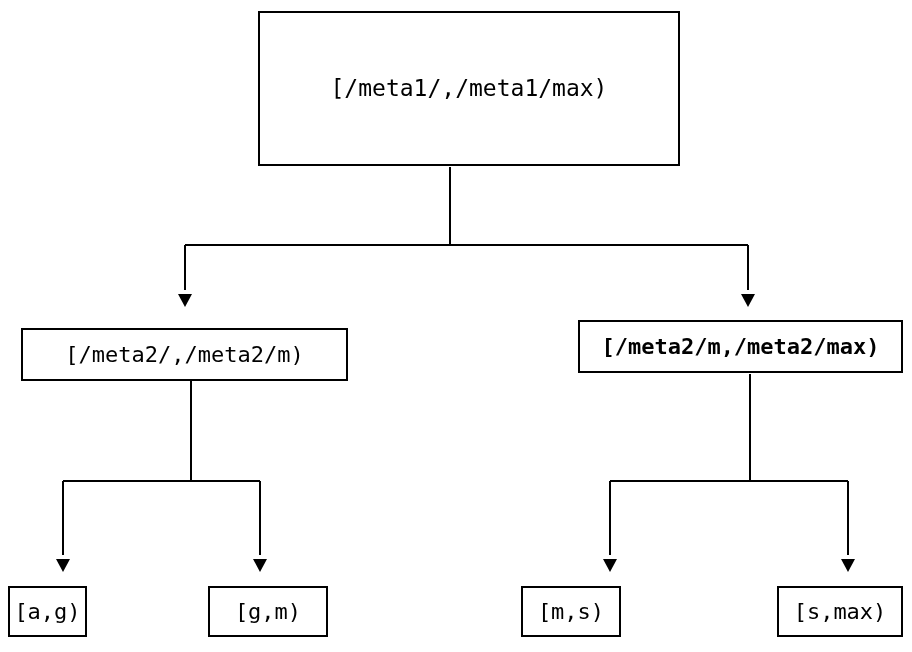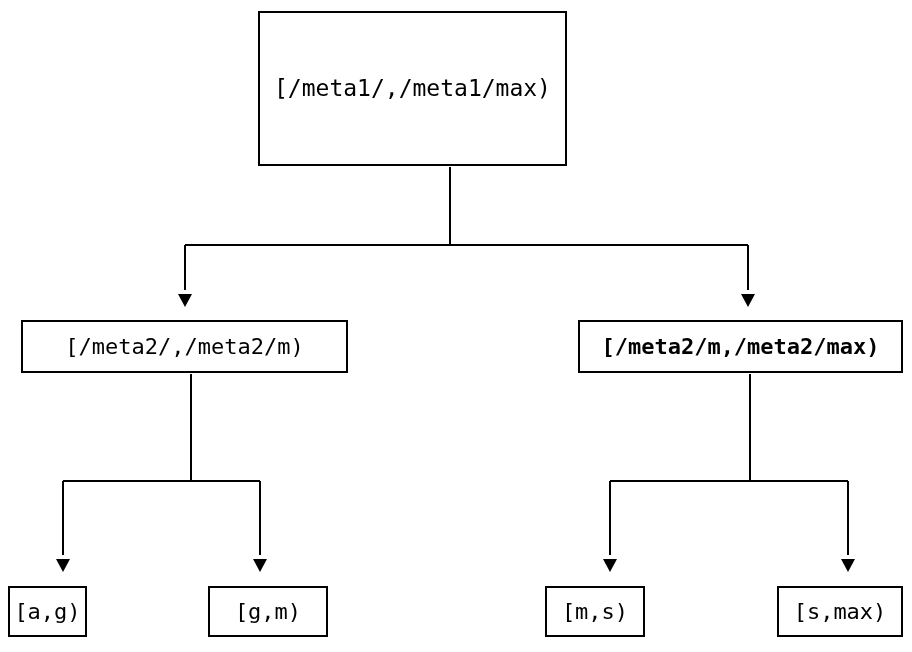--- a/index.html
+++ b/index.html
@@ -40,28 +40,28 @@
   }
   .node-label {
     font-family: "DejaVu Sans Mono", monospace;
     color: #000000;
     white-space: pre;
     line-height: 1;
   }
   .node-root {
     left: 258px;
     top: 11px;
-    width: 309px;
+    width: 422px;
     height: 155px;
   }
   .node-root .node-label { font-size: 23px; }
 
   .node-mid-left {
     left: 21px;
-    top: 320px;
+    top: 328px;
     width: 327px;
     height: 53px;
   }
   .node-mid-right {
     left: 578px;
     top: 320px;
     width: 325px;
     height: 53px;
     font-weight: bold;
   }
@@ -69,21 +69,21 @@
   .node-mid-right .node-label { font-size: 22px; }
 
   .node-leaf {
     top: 586px;
     height: 51px;
   }
   .node-leaf .node-label { font-size: 22px; }
 
   .node-leaf-0 { left: 8px;   width: 79px; }
   .node-leaf-1 { left: 208px; width: 120px; }
-  .node-leaf-2 { left: 545px; width: 100px; }
+  .node-leaf-2 { left: 521px; width: 100px; }
   .node-leaf-3 { left: 777px; width: 126px; }
 </style>
 </head>
 <body>
 
 <div id="canvas">
 
   <svg id="connectors" viewBox="0 0 912 652" width="912" height="652" xmlns="http://www.w3.org/2000/svg">
 
     <g stroke="#000000" stroke-width="2.6" fill="none" shape-rendering="crispEdges">

